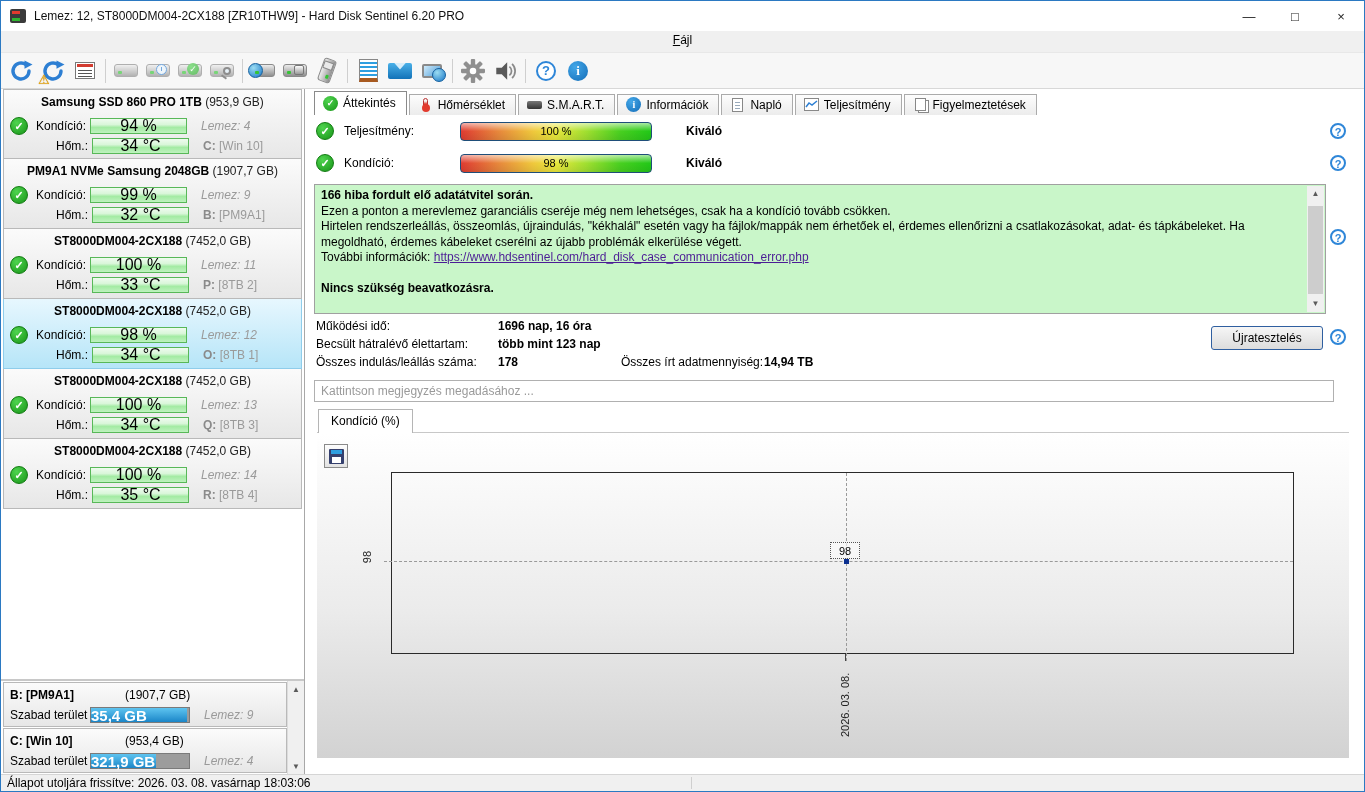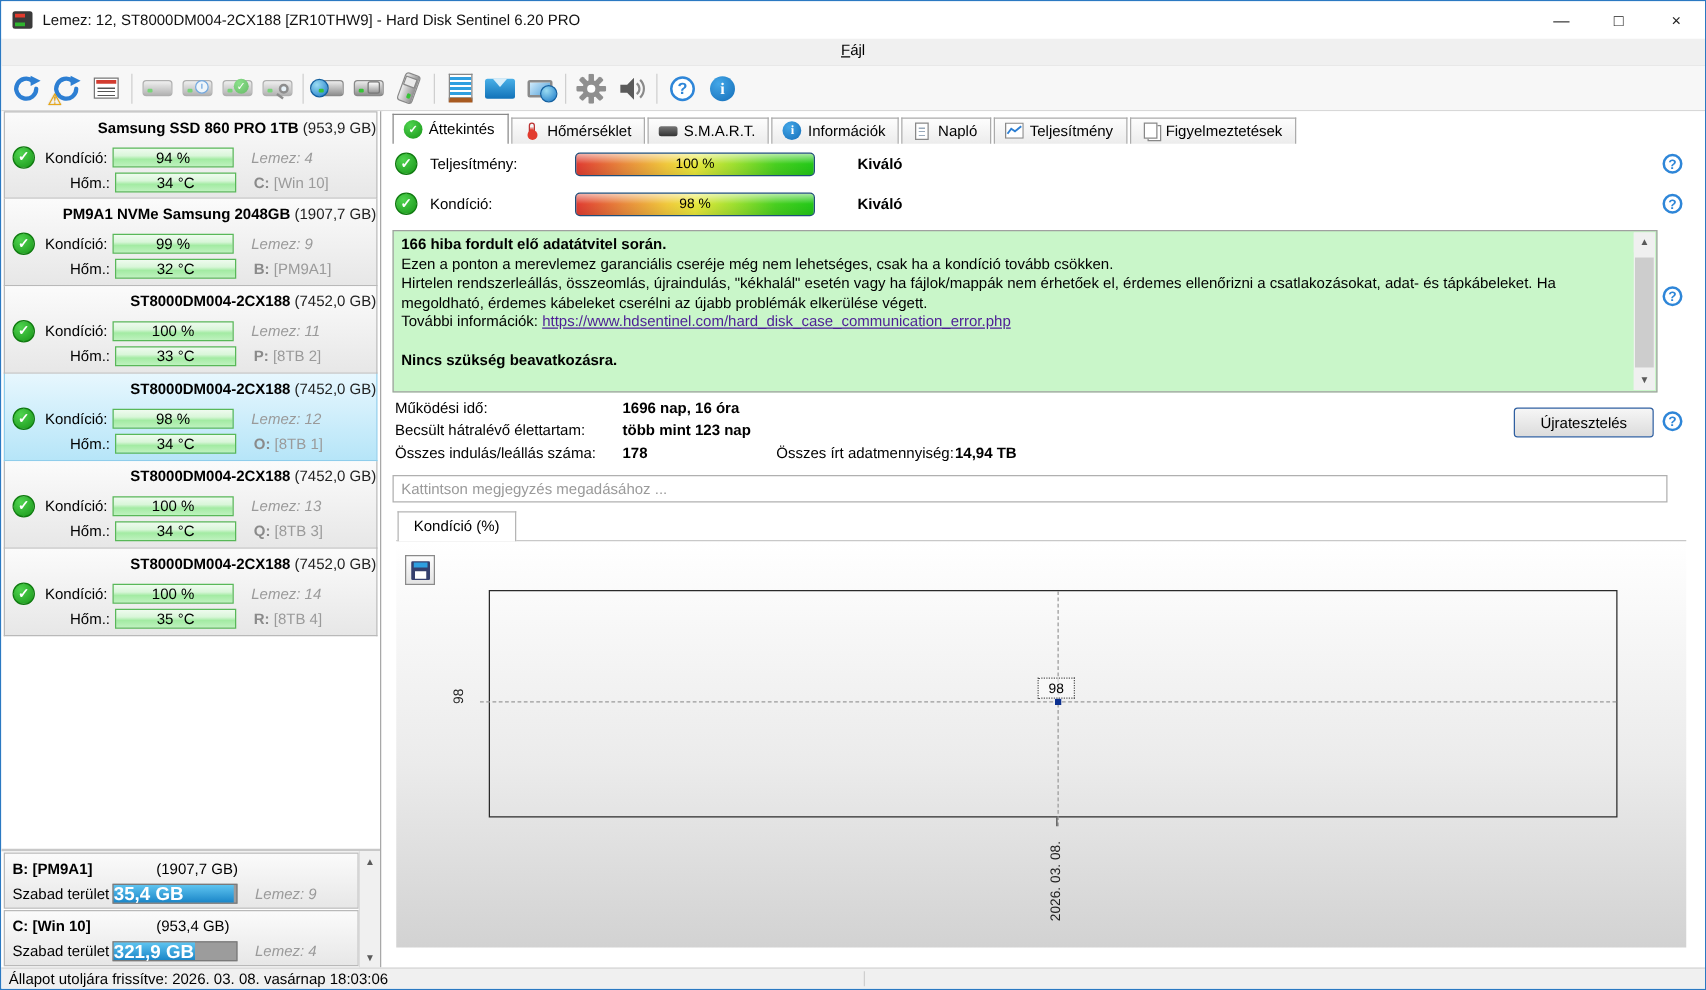--- a/index.html
+++ b/index.html
@@ -49,30 +49,30 @@
   .net-icon::after { content:""; position:absolute; right:-6px; bottom:-6px; width:12px; height:12px; border-radius:50%; background:radial-gradient(circle at 35% 30%,#9adcf2,#1a78c8); border:1px solid #14609f; }
   .circle-q { width:20px; height:20px; border-radius:50%; border:2px solid #2e86d8; color:#2e86d8; font-weight:bold; font-size:13px; display:flex; align-items:center; justify-content:center; background:#fff; }
   .circle-q::after { content:"?"; }
   .circle-i { width:20px; height:20px; border-radius:50%; background:radial-gradient(circle at 35% 30%,#43a7e8,#146db8); color:#fff; font-weight:bold; font-size:13px; font-family:"Liberation Serif",serif; display:flex; align-items:center; justify-content:center; }
   .circle-i::after { content:"i"; }
   
   #sidebar { position:absolute; left:0; top:88px; width:304px; bottom:17px; background:#fff; border-right:1px solid #a8a8a8; }
   .disk { height:70px; margin:0 2px; border:1px solid #b9b9b9; border-top:none; background:linear-gradient(#fbfbfb,#e7e7e7); position:relative; }
   .disk:first-child { border-top:1px solid #b9b9b9; }
   .disk.sel { background:linear-gradient(#e7f7fe,#b6e5f8); border-color:#8fcdeb; }
-  .disk-hd { text-align:right; padding-top:5px; white-space:nowrap; }
+  .disk-hd { text-align:center; padding-top:5px; white-space:nowrap; }
   .disk-hd .nm { font-weight:bold; }
   .disk-hd .sz { color:#222; }
   .drow { position:absolute; left:6px; right:2px; display:flex; align-items:center; }
   .r1 { top:27px; }
   .r2 { top:48px; padding-left:20px; }
   .chk { width:18px; height:18px; border-radius:50%; background:radial-gradient(circle at 35% 30%,#4fd44f,#179417); border:1px solid #0f7a0f; color:#fff; font-size:11px; font-weight:bold; text-align:center; line-height:17px; flex:0 0 18px; }
   .chk::after { content:"✓"; }
   .dlbl { width:62px; text-align:right; padding-right:4px; flex:0 0 62px; }
-  .gbar { width:97px; flex:0 0 97px; height:16px; border:1px solid #58b858; background:linear-gradient(180deg,#effbef 0%,#d9f6d9 40%,#a3eba3 60%,#bef2be 100%); text-align:center; font-size:12px; line-height:14px; color:#000; }
+  .gbar { width:97px; flex:0 0 97px; height:16px; border:1px solid #58b858; background:linear-gradient(180deg,#effbef 0%,#d9f6d9 40%,#a3eba3 60%,#bef2be 100%); text-align:center; font-size:16px; line-height:14px; color:#000; }
   .dside { margin-left:14px; color:#9a9a9a; font-style:italic; }
   .dvol { margin-left:14px; color:#9a9a9a; }
   .dvol b { color:#8a8a8a; }
   #partitions { position:absolute; left:0; right:0; bottom:0; height:95px; border-top:2px solid #c8c8c8; background:#fff; padding-right:17px; }
   .part { height:45px; margin:1px 0 0 2px; border:1px solid #b9b9b9; background:linear-gradient(#fbfbfb,#e7e7e7); position:relative; }
   .prow { position:absolute; left:6px; right:2px; display:flex; align-items:center; }
   .p1 { top:5px; } .p2 { top:24px; }
   .pdrive { font-weight:bold; flex:0 0 115px; }
   .plbl { flex:0 0 80px; }
   .fbar { width:100px; flex:0 0 100px; height:16px; border:1px solid #7a7a7a; background:#9c9c9c; position:relative; }

